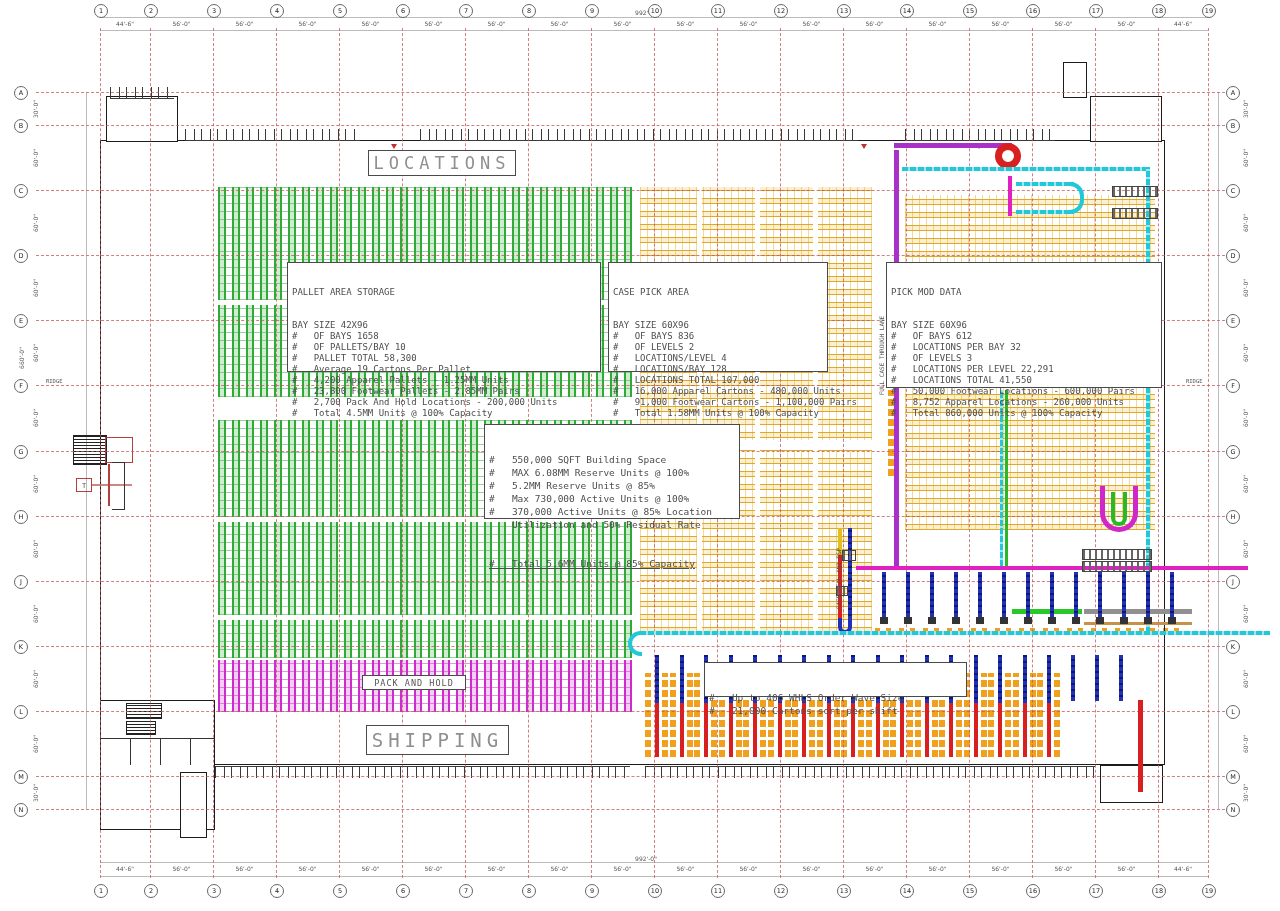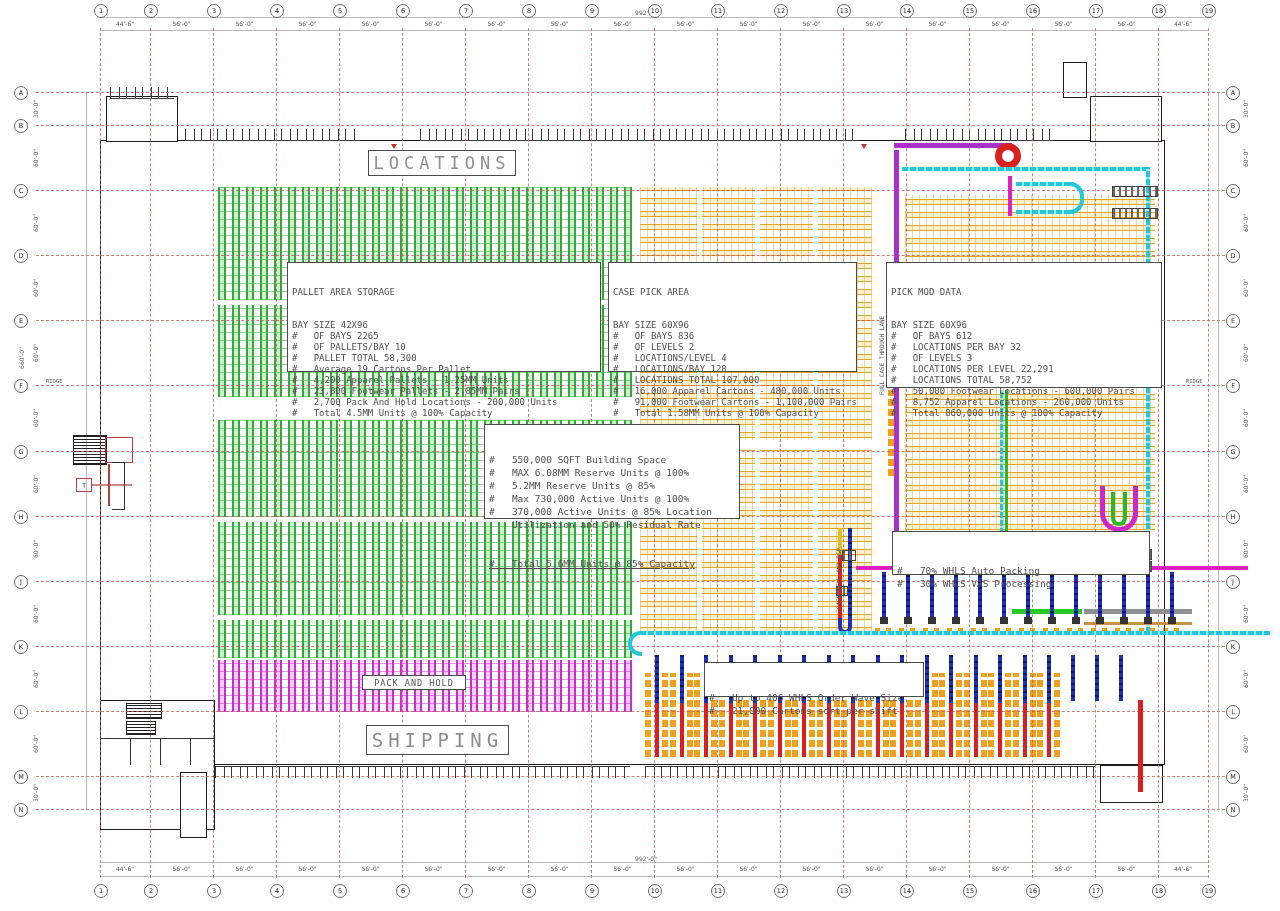--- a/index.html
+++ b/index.html
@@ -139,38 +139,35 @@
   <div class="lbl rot" style="left:826px;top:352px;width:110px;font-size:6px;text-align:center">FULL CASE THROUGH LANE</div>
   <div class="lbl rot" style="left:788px;top:575px;width:100px;font-size:6px;text-align:center">CASE SEAL AND P&amp;P</div>
   <div class="lbl" style="left:46px;top:378px;font-size:5.5px">RIDGE</div>
   <div class="lbl" style="left:1186px;top:378px;font-size:5.5px">RIDGE</div>
   <div class="dim" style="left:626px;top:9px;width:40px">992'-0"</div>
   <div class="dim" style="left:626px;top:855px;width:40px">992'-0"</div>
   <div class="dim rot" style="left:0px;top:354px;width:44px">660'-0"</div>
 
   <div class="box" style="left:287px;top:262px;width:314px;height:110px">
     <div>PALLET AREA STORAGE</div>
-    <div><div>BAY SIZE 42X96</div><div>#   OF BAYS 2265</div><div>#   OF PALLETS/BAY 10</div><div>#   PALLET TOTAL 58,300</div><div>#   Average 19 Cartons Per Pallet</div><div>#   4,200 Apparel Pallets - 1.25MM Units</div><div>#   23,800 Footwear Pallets - 2.85MM Pairs</div><div>#   2,700 Pack And Hold Locations - 200,000 Units</div><div>#   Total 4.5MM Units @ 100% Capacity</div></div>
-  </div>
-  <div class="box" style="left:608px;top:262px;width:249px;height:110px">
+    <div><div>BAY SIZE 42X96</div><div>#   OF BAYS 1658</div><div>#   OF PALLETS/BAY 10</div><div>#   PALLET TOTAL 58,300</div><div>#   Average 19 Cartons Per Pallet</div><div>#   4,200 Apparel Pallets - 1.25MM Units</div><div>#   23,800 Footwear Pallets - 2.85MM Pairs</div><div>#   2,700 Pack And Hold Locations - 200,000 Units</div><div>#   Total 4.5MM Units @ 100% Capacity</div></div>
+  </div>
+  <div class="box" style="left:608px;top:262px;width:220px;height:110px">
     <div>CASE PICK AREA</div>
     <div><div>BAY SIZE 60X96</div><div>#   OF BAYS 836</div><div>#   OF LEVELS 2</div><div>#   LOCATIONS/LEVEL 4</div><div>#   LOCATIONS/BAY 128</div><div>#   LOCATIONS TOTAL 107,000</div><div>#   16,000 Apparel Cartons - 480,000 Units</div><div>#   91,000 Footwear Cartons - 1,100,000 Pairs</div><div>#   Total 1.58MM Units @ 100% Capacity</div></div>
   </div>
   <div class="box" style="left:886px;top:262px;width:276px;height:126px">
     <div>PICK MOD DATA</div>
-    <div><div>BAY SIZE 60X96</div><div>#   OF BAYS 612</div><div>#   LOCATIONS PER BAY 32</div><div>#   OF LEVELS 3</div><div>#   LOCATIONS PER LEVEL 22,291</div><div>#   LOCATIONS TOTAL 58,752</div><div>#   50,000 Footwear Locations - 600,000 Pairs</div><div>#   8,752 Apparel Locations - 260,000 Units</div><div>#   Total 860,000 Units @ 100% Capacity</div></div>
+    <div><div>BAY SIZE 60X96</div><div>#   OF BAYS 612</div><div>#   LOCATIONS PER BAY 32</div><div>#   OF LEVELS 3</div><div>#   LOCATIONS PER LEVEL 22,291</div><div>#   LOCATIONS TOTAL 41,550</div><div>#   50,000 Footwear Locations - 600,000 Pairs</div><div>#   8,752 Apparel Locations - 260,000 Units</div><div>#   Total 860,000 Units @ 100% Capacity</div></div>
   </div>
   <div class="box big" style="left:484px;top:424px;width:256px;height:95px">
     <div><div>#   550,000 SQFT Building Space</div><div>#   MAX 6.08MM Reserve Units @ 100%</div><div>#   5.2MM Reserve Units @ 85%</div><div>#   Max 730,000 Active Units @ 100%</div><div>#   370,000 Active Units @ 85% Location</div><div>    Utilization and 50% Residual Rate</div></div>
     <div class="uline">#   Total 5.6MM Units @ 85% Capacity</div>
   </div>
-  <div class="box big" style="left:892px;top:531px;width:258px;height:44px;padding-top:6px">
-    <div><div>#   70% WHLS Auto Packing</div><div>#   30% WHLS VAS Processing</div></div>
-  </div>
-  <div class="box big" style="left:704px;top:662px;width:220px;height:35px">
+  <div class="box big" style="left:704px;top:662px;width:263px;height:35px">
     <div><div>#   Up to 406 WHLS Order Wave Size</div><div>#   21,000 Cartons sort per shift</div></div>
   </div>
   <div class="title-box" style="left:368px;top:150px;width:148px;height:26px;font-size:17px;letter-spacing:5px">
     <span>LOCATIONS</span>
   </div>
   <div class="title-box" style="left:366px;top:725px;width:143px;height:30px;font-size:19px;letter-spacing:5px">
     <span>SHIPPING</span>
   </div>
   <div class="title-box" style="left:362px;top:675px;width:104px;height:15px;font-size:8.5px;color:#555;letter-spacing:1px">
     <span>PACK AND HOLD</span>

